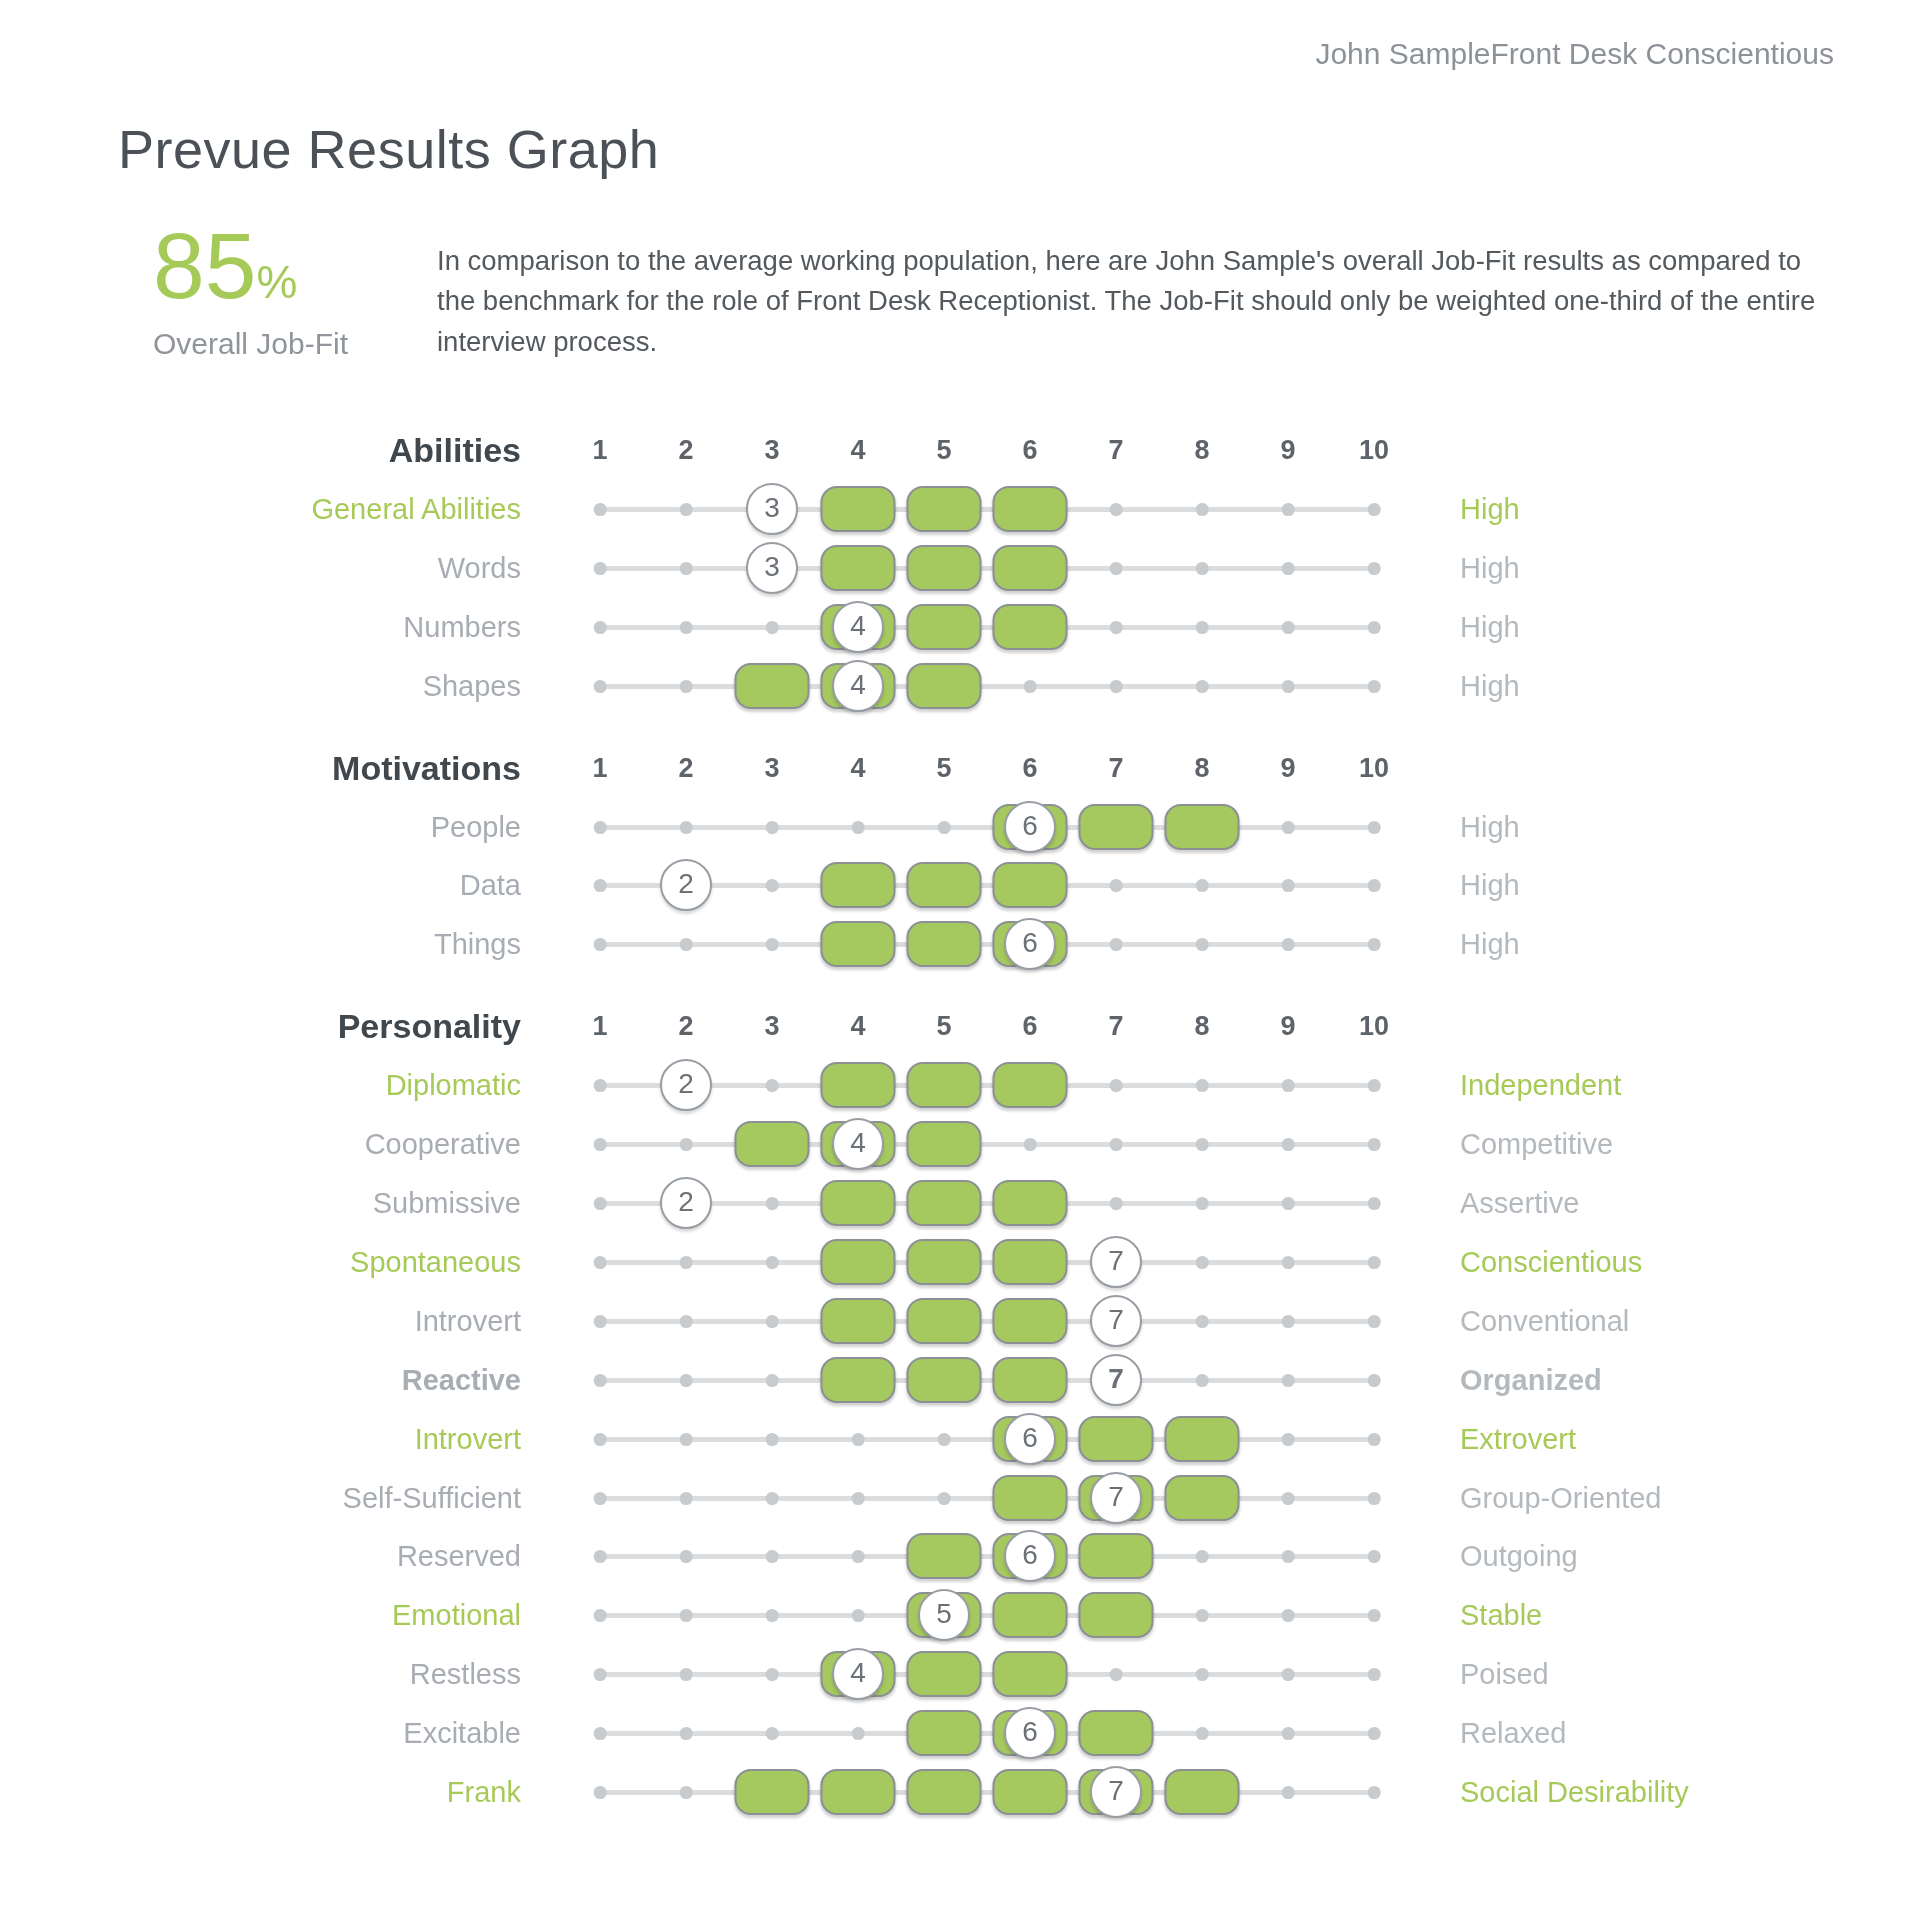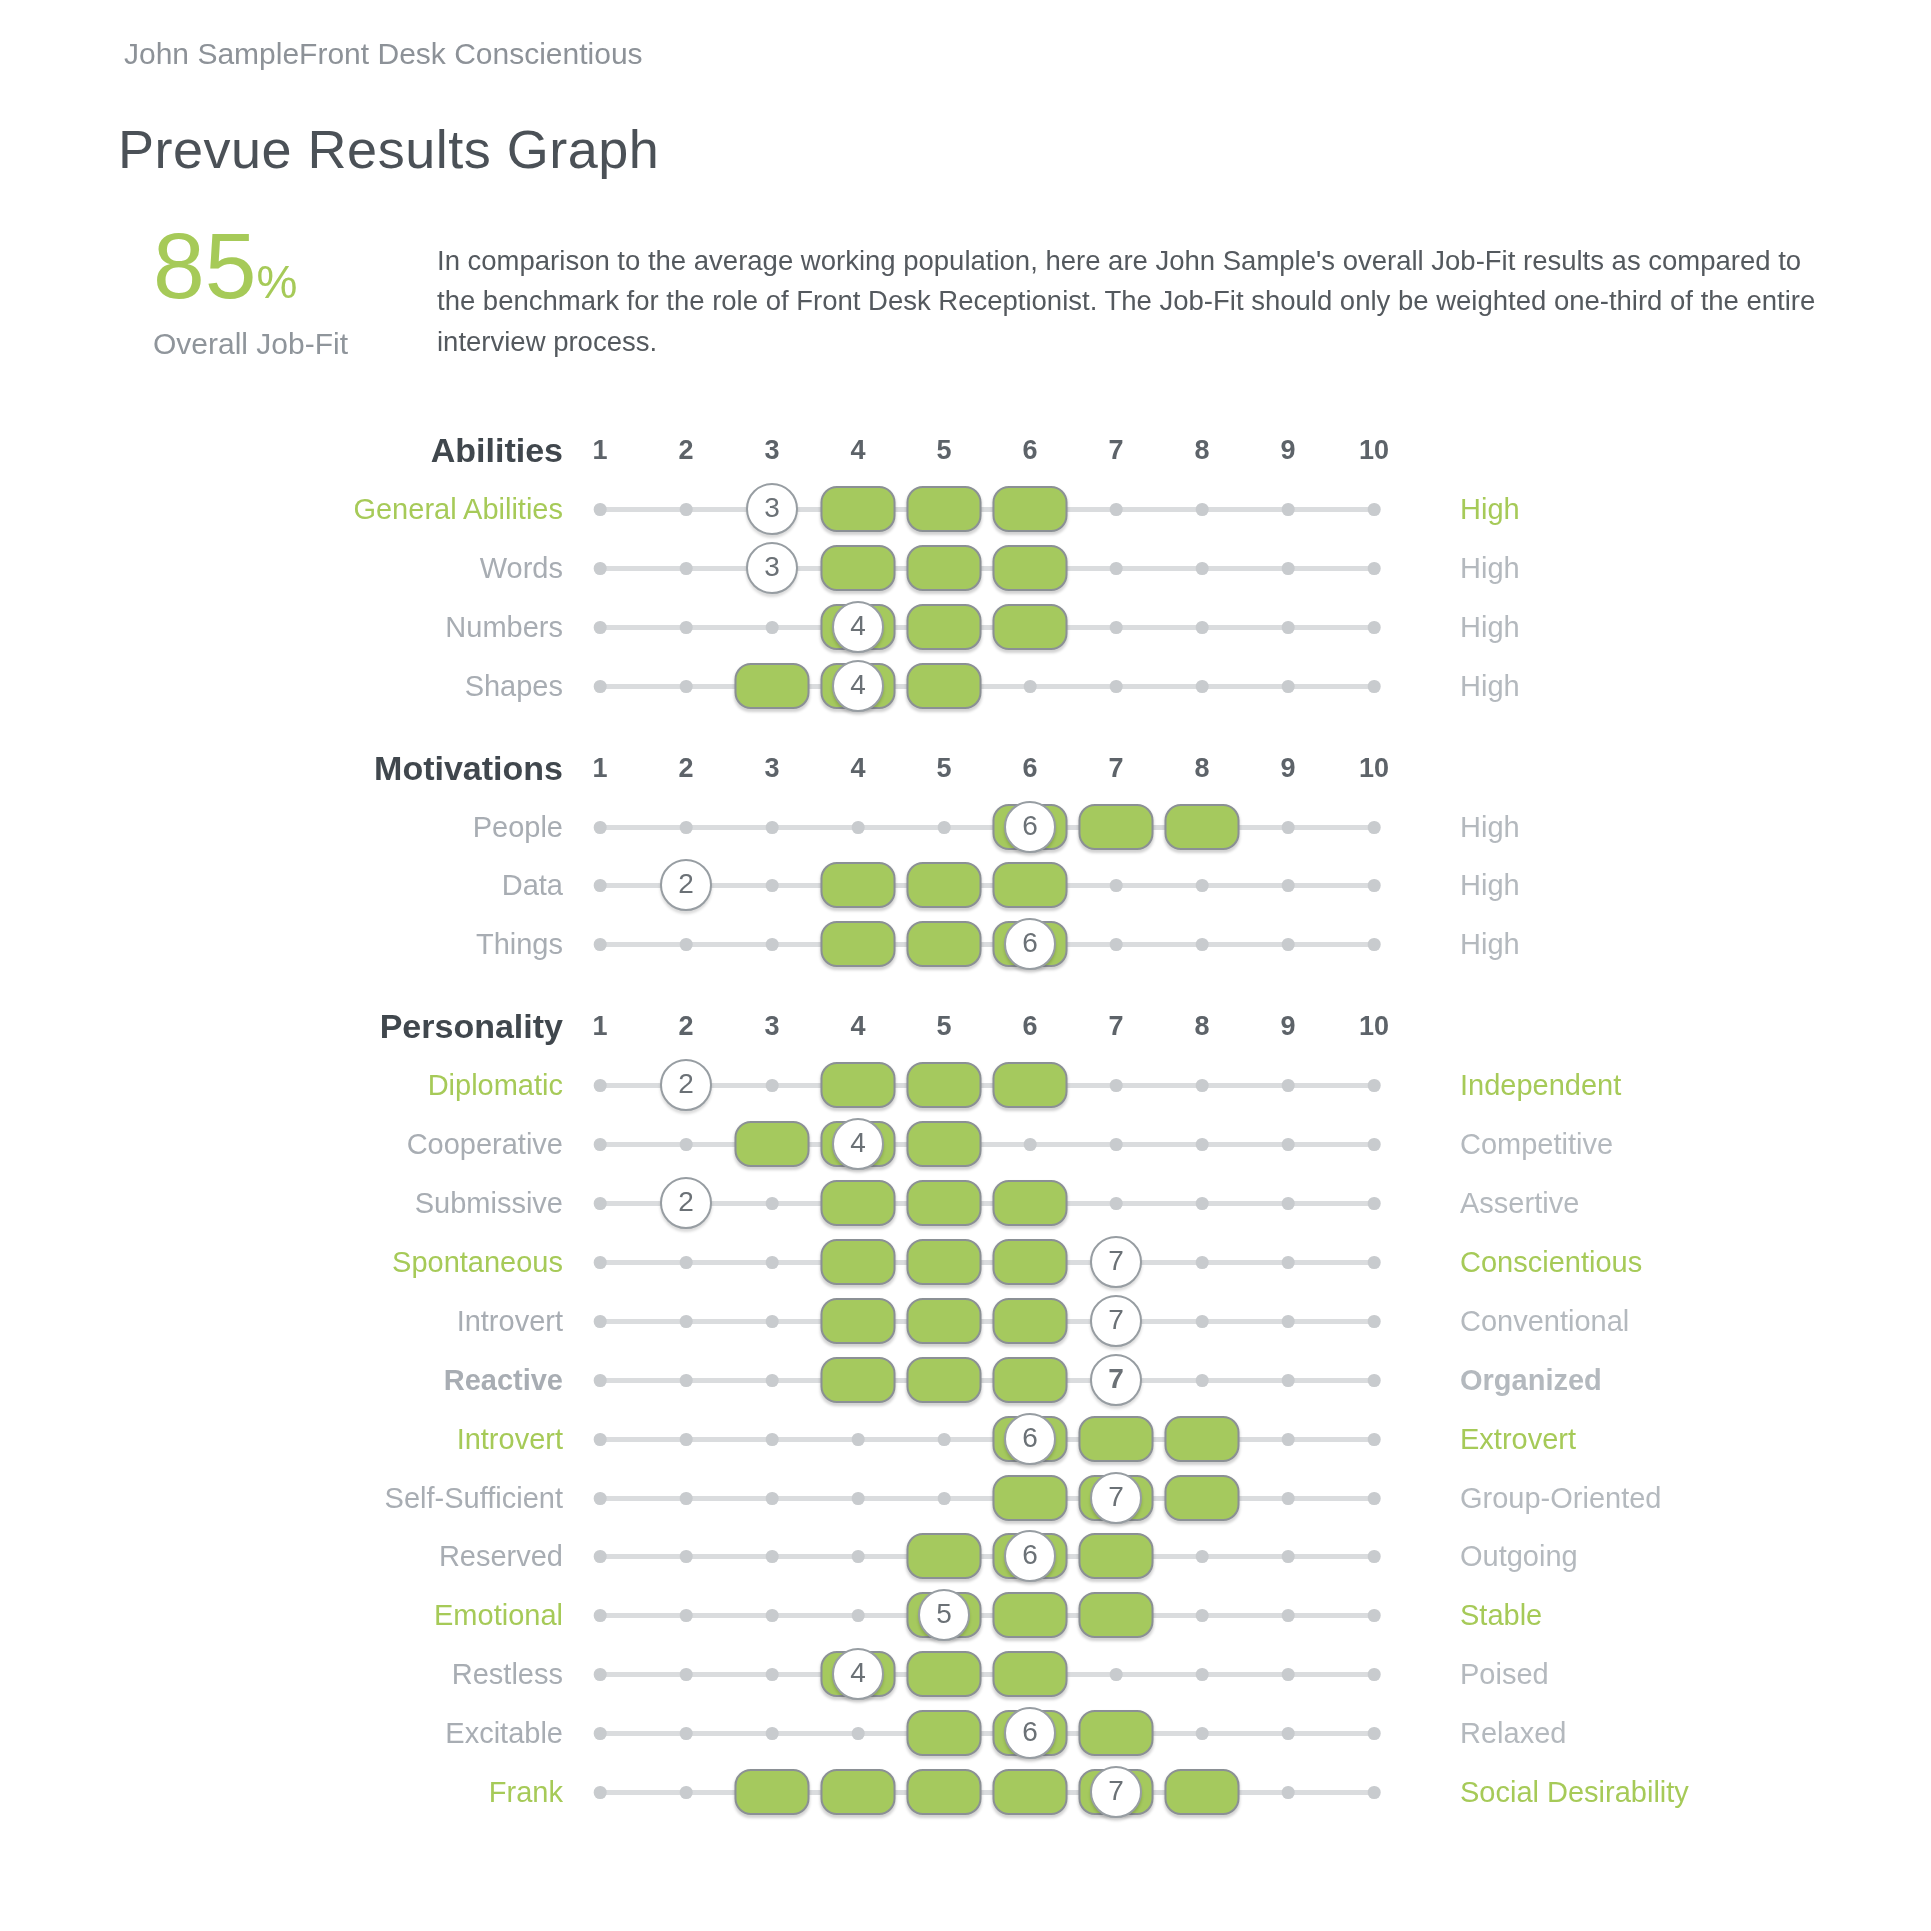--- a/index.html
+++ b/index.html
@@ -1,34 +1,34 @@
 <!DOCTYPE html>
 <html style="--accent-green: #a6ca58; --pill-green: #a5c95e; --pill-border: #8b9095; --line-gray: #dadcde; --dot-gray: #c8cbce; --tick-gray: #5d6369; --left-gray: #a8adb3; --right-gray: #b4b9be; --dark-title: #4b5157; --section-dark: #40474d; --header-gray: #8d9298; --paragraph-gray: #54595e; --caption-gray: #8f959b; --circle-border: #979da2; --circle-text: #6b7176;"><head>
 <meta charset="utf-8">
 <style>
   html,body{margin:0;padding:0;background:#ffffff;}
   body{font-family:"Liberation Sans","DejaVu Sans",sans-serif;}
   .page{position:relative;width:1931px;height:1931px;background:#fff;overflow:hidden;}
 
   .top-header{position:absolute;top:37px;left:124px;right:97px;display:flex;
-    justify-content:flex-start;font-size:30px;color:var(--header-gray);}
+    justify-content:flex-end;font-size:30px;color:var(--header-gray);}
   .page-title{position:absolute;top:118px;left:118px;margin:0;font-size:54px;
     font-weight:400;color:var(--dark-title);letter-spacing:0.5px;}
 
   .jobfit{position:absolute;top:220px;left:153px;width:261px;text-align:left;}
   .jobfit-num{font-size:93px;line-height:1;color:var(--accent-green);}
   .jobfit-num .pct{font-size:46px;}
   .jobfit-caption{margin-top:13.5px;font-size:30px;color:var(--caption-gray);}
   .jobfit-desc{position:absolute;top:241px;left:437px;width:1383px;margin:0;
     font-size:27.5px;line-height:1.47;color:var(--paragraph-gray);}
 
   #chart{position:absolute;top:0;left:0;width:1931px;height:1931px;}
   .crow{position:absolute;left:0;width:1931px;height:60px;}
   .label-cell{position:absolute;left:0;top:0;width:521px;height:60px;
-    line-height:60px;text-align:right;font-size:29px;padding-left:42px;}
+    line-height:60px;text-align:right;font-size:29px;}
   .section-title{font-size:34px;font-weight:700;color:var(--section-dark);}
   .lbl-green{color:var(--accent-green);}
   .lbl-gray{color:var(--left-gray);}
   .right-cell{position:absolute;left:1460px;top:0;height:60px;line-height:60px;
     font-size:29px;white-space:nowrap;}
   .r-green{color:var(--accent-green);}
   .r-gray{color:var(--right-gray);}
 
   .track{position:absolute;left:600px;top:0;width:774px;height:60px;}
   .tick{position:absolute;top:0;transform:translateX(-50%);line-height:60px;

